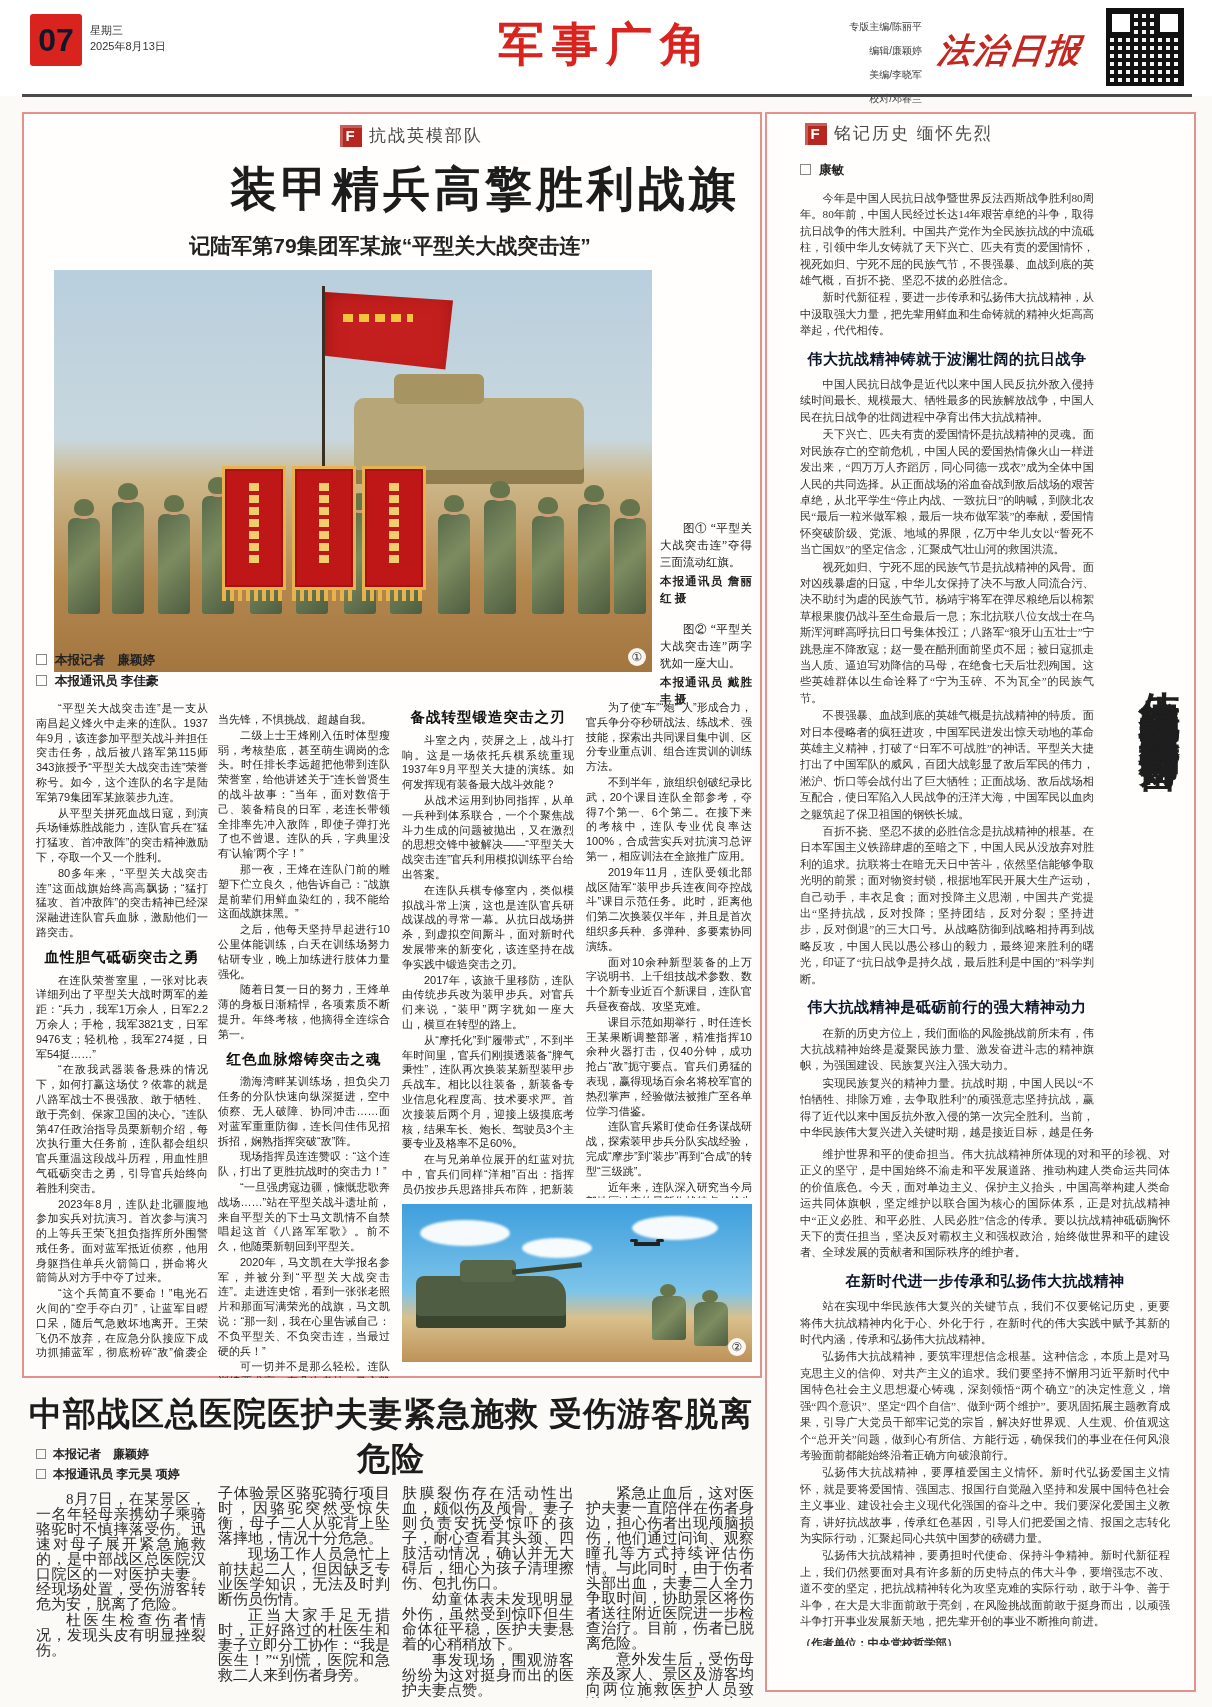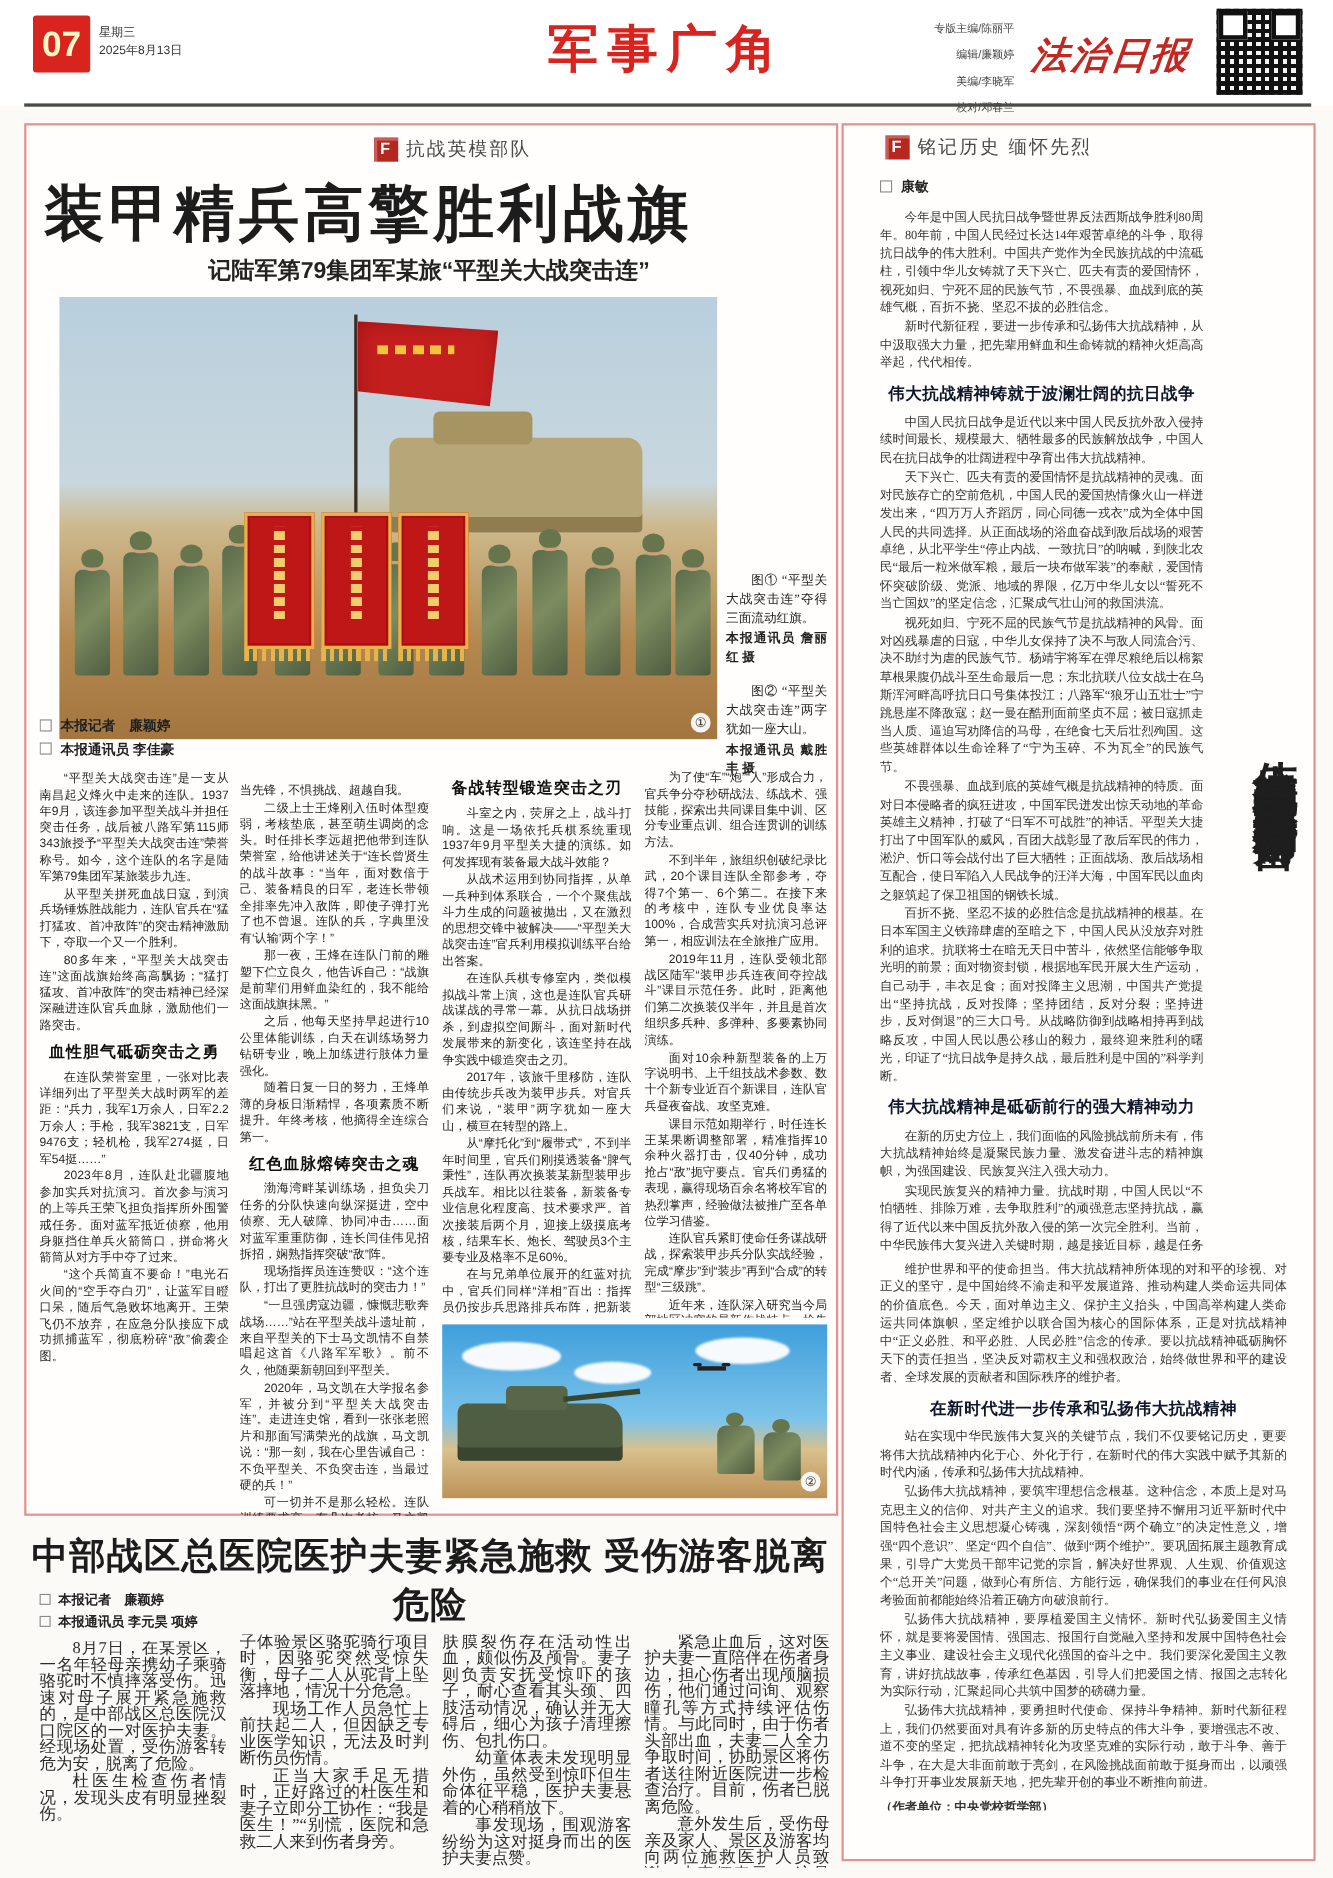--- a/index.html
+++ b/index.html
@@ -1,37 +1,37 @@
 <!DOCTYPE html>
 <html><head>
 <meta charset="utf-8">
 <style>
   html,body{margin:0;padding:0;}
   body{width:1212px;height:1707px;background:#fbfaf7;font-family:"Liberation Sans",sans-serif;color:#222;position:relative;overflow:hidden;}
   .page{position:absolute;inset:0;}
   
   .hdr{position:absolute;left:0;top:0;width:1212px;height:96px;background:#fff;}
   .hdr-rule{position:absolute;left:22px;top:94px;width:1170px;height:3px;background:#4a4a4a;}
-  .pagenum{position:absolute;left:30px;top:14px;width:52px;height:52px;background:#d8231f;color:#fef9c3;font-weight:900;font-size:32px;display:flex;align-items:center;justify-content:center;border-radius:3px;}
+  .pagenum{position:absolute;left:30px;top:14px;width:52px;height:52px;background:#d8231f;color:#0f172a;font-weight:900;font-size:32px;display:flex;align-items:center;justify-content:center;border-radius:3px;}
   .dateblk{position:absolute;left:90px;top:22px;font-size:11px;color:#333;line-height:16px;}
   .section-title{position:absolute;left:0;right:0;top:14px;text-align:center;color:#d8231f;font-size:46px;font-weight:900;letter-spacing:8px;}
   .staff{position:absolute;right:290px;top:10px;font-size:10px;color:#444;text-align:right;line-height:14px;}
   .masthead{position:absolute;right:130px;top:28px;color:#c42620;font-family:"Liberation Serif",serif;font-style:italic;font-weight:bold;font-size:34px;letter-spacing:2px;transform:skewX(-6deg);}
   .qr{position:absolute;right:28px;top:8px;width:78px;height:78px;background:
      repeating-linear-gradient(0deg,#111 0 4px,transparent 4px 8px),
      repeating-linear-gradient(90deg,#111 0 4px,#f4f4f4 4px 8px);outline:3px solid #111;outline-offset:-3px;}
   .qr:before,.qr:after{content:"";position:absolute;width:18px;height:18px;border:4px solid #111;background:#fff;}
   .qr:before{left:2px;top:2px;} .qr:after{right:2px;top:2px;}
   
   .boxL{position:absolute;left:22px;top:112px;width:736px;height:1262px;border:2px solid #e4908d;background:#fffefc;}
   .boxR{position:absolute;left:765px;top:112px;width:427px;height:1576px;border:2px solid #e4908d;background:#fffefc;}
   .tag{position:absolute;background:#fffefc;display:flex;align-items:center;gap:7px;padding:0 10px;font-size:17px;color:#4a4a4a;letter-spacing:2px;}
   .cube{width:22px;height:22px;background:#b5271f;color:#fff;font-weight:900;font-size:15px;display:flex;align-items:center;justify-content:center;box-shadow:inset 3px 3px 0 rgba(255,255,255,.25);}
   
-  .m-headline{position:absolute;left:40px;top:158px;width:700px;text-align:left;font-size:55px;font-weight:900;letter-spacing:4px;color:#1c1c1c;}
+  .m-headline{position:absolute;left:40px;top:158px;width:700px;text-align:right;font-size:47px;font-weight:900;letter-spacing:4px;color:#1c1c1c;}
   .m-sub{position:absolute;left:40px;top:232px;width:700px;text-align:center;font-size:21px;font-weight:700;color:#222;}
   
   .photo1{position:absolute;left:54px;top:270px;width:598px;height:402px;overflow:hidden;background:linear-gradient(180deg,#b9cfdd 0%,#c8d7de 42%,#cdb88b 52%,#b3884f 78%,#a3753f 100%);}
   .p1-vehicle{position:absolute;left:300px;top:128px;width:230px;height:86px;background:#b7a678;border-radius:10px 14px 4px 4px;box-shadow:inset 0 -14px 0 #8f7c4f;}
   .p1-vehicle:before{content:"";position:absolute;left:40px;top:-24px;width:90px;height:30px;background:#a79463;border-radius:6px;}
   .flagpole{position:absolute;left:268px;top:16px;width:3px;height:220px;background:#3a2f25;}
   .flag{position:absolute;left:271px;top:22px;width:128px;height:86px;background:#c41f1f;clip-path:polygon(0 0,100% 10%,94% 90%,0 74%);box-shadow:inset 0 0 18px rgba(120,0,0,.5);}
   .flag:after{content:"";position:absolute;left:18px;top:22px;width:70px;height:8px;background:repeating-linear-gradient(90deg,#f4c23c 0 10px,transparent 10px 16px);}
   .troops i{position:absolute;bottom:58px;width:32px;height:108px;background:linear-gradient(135deg,#5a6b4a,#7d8c60 45%,#4e5d40);border-radius:7px 7px 3px 3px;}
   .troops i:before{content:"";position:absolute;top:-19px;left:6px;width:20px;height:17px;background:#67754c;border-radius:50% 50% 40% 40%;box-shadow:0 5px 0 -2px #c9a07a;}
@@ -174,20 +174,21 @@
     <div class="byline">
       <div><span class="sq"></span><span>本报记者</span>　<span>廉颖婷</span></div>
       <div><span class="sq"></span><span>本报通讯员</span> <span>李佳豪</span></div>
     </div>
     <div>
         <p>“平型关大战突击连”是一支从南昌起义烽火中走来的连队。1937年9月，该连参加平型关战斗并担任突击任务，战后被八路军第115师343旅授予“平型关大战突击连”荣誉称号。如今，这个连队的名字是陆军第79集团军某旅装步九连。</p>
         <p>从平型关拼死血战日寇，到演兵场锤炼胜战能力，连队官兵在“猛打猛攻、首冲敌阵”的突击精神激励下，夺取一个又一个胜利。</p>
         <p>80多年来，“平型关大战突击连”这面战旗始终高高飘扬；“猛打猛攻、首冲敌阵”的突击精神已经深深融进连队官兵血脉，激励他们一路突击。</p>
         <h4>血性胆气砥砺突击之勇</h4>
         <p>在连队荣誉室里，一张对比表详细列出了平型关大战时两军的差距：“兵力，我军1万余人，日军2.2万余人；手枪，我军3821支，日军9476支；轻机枪，我军274挺，日军54挺……”</p>
+        <p>“在敌我武器装备悬殊的情况下，如何打赢这场仗？依靠的就是八路军战士不畏强敌、敢于牺牲、敢于亮剑、保家卫国的决心。”连队第47任政治指导员栗新朝介绍，每次执行重大任务前，连队都会组织官兵重温这段战斗历程，用血性胆气砥砺突击之勇，引导官兵始终向着胜利突击。</p>
         <p>2023年8月，连队赴北疆腹地参加实兵对抗演习。首次参与演习的上等兵王荣飞担负指挥所外围警戒任务。面对蓝军抵近侦察，他用身躯挡住单兵火箭筒口，拼命将火箭筒从对方手中夺了过来。</p>
         <p>“这个兵简直不要命！”电光石火间的“空手夺白刃”，让蓝军目瞪口呆，随后气急败坏地离开。王荣飞仍不放弃，在应急分队接应下成功抓捕蓝军，彻底粉碎“敌”偷袭企图。</p>
       </div>
   </div>
   <div class="col c2">
       <p class="cont">当先锋，不惧挑战、超越自我。</p>
       <p>二级上士王烽刚入伍时体型瘦弱，考核垫底，甚至萌生调岗的念头。时任排长李远超把他带到连队荣誉室，给他讲述关于“连长曾贤生的战斗故事：“当年，面对数倍于己、装备精良的日军，老连长带领全排率先冲入敌阵，即使子弹打光了也不曾退。连队的兵，字典里没有‘认输’两个字！”</p>
       <p>那一夜，王烽在连队门前的雕塑下伫立良久，他告诉自己：“战旗是前辈们用鲜血染红的，我不能给这面战旗抹黑。”</p>
       <p>之后，他每天坚持早起进行10公里体能训练，白天在训练场努力钻研专业，晚上加练进行肢体力量强化。</p>
       <p>随着日复一日的努力，王烽单薄的身板日渐精悍，各项素质不断提升。年终考核，他摘得全连综合第一。</p>

